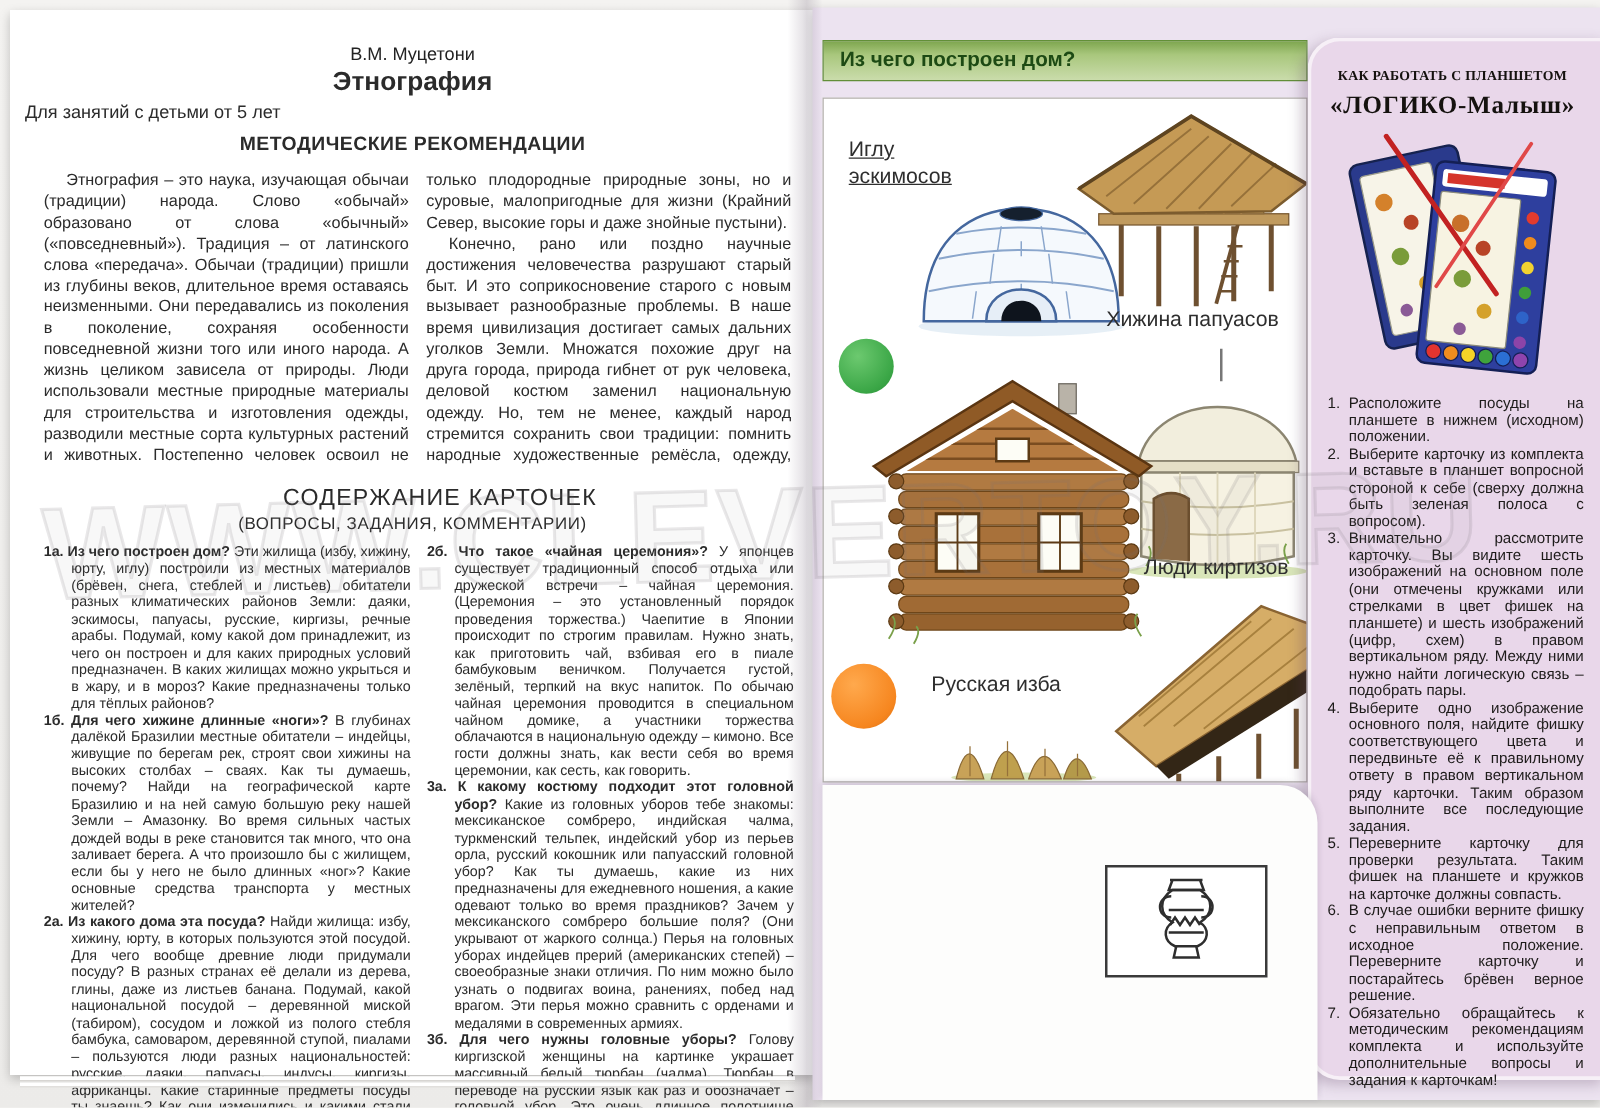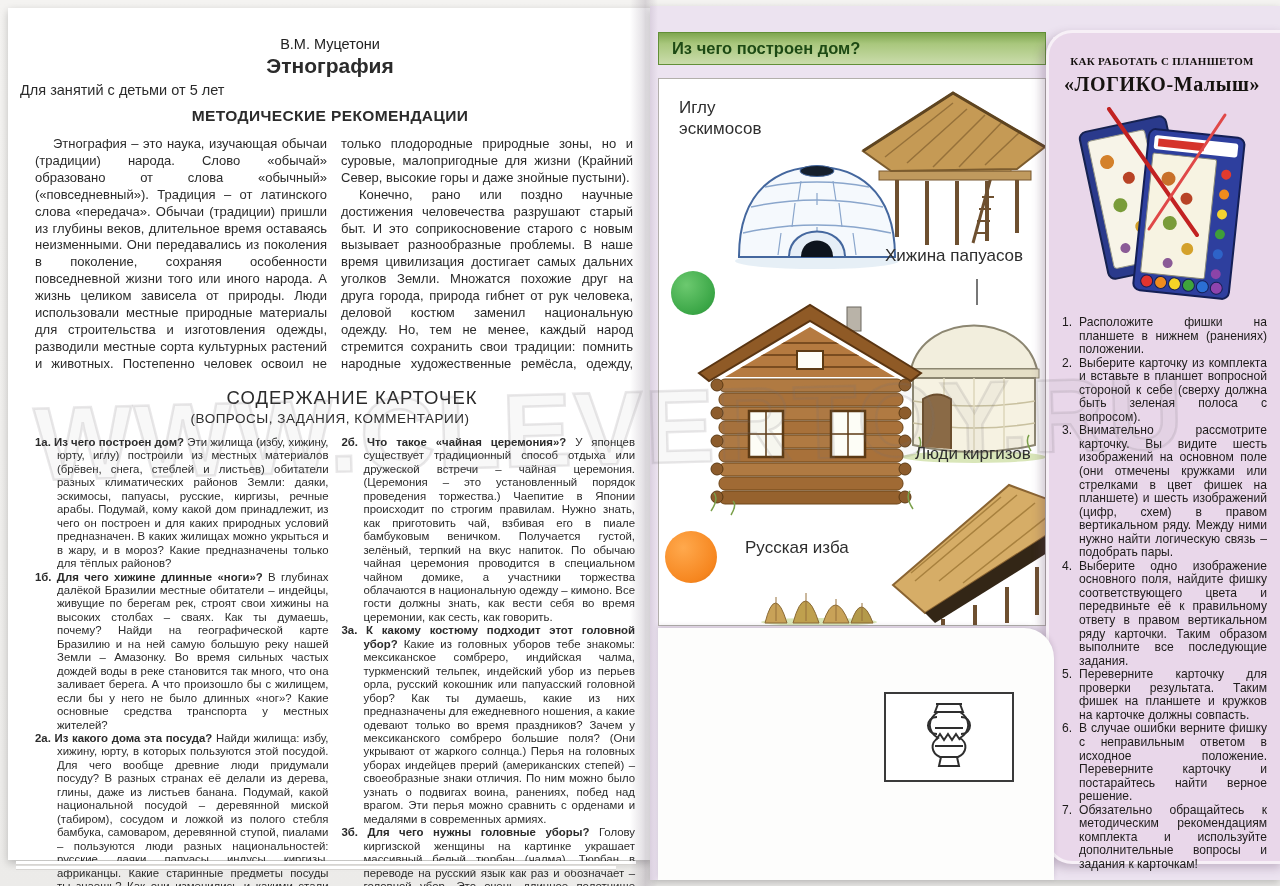--- a/index.html
+++ b/index.html
@@ -93,21 +93,21 @@
   <div class="edge1"></div>
   <div class="edge2"></div>
 
   <div class="page-right">
 
     <div class="banner">
       <span>Из чего построен дом?</span>
     </div>
 
     <div class="card">
-      <div class="lbl" style="left:20px;top:18px;">Иглу
+      <div class="lbl" style="left:20px;top:30px;text-decoration:underline;">Иглу
 эскимосов</div>
 
       <svg class="ill" style="left:72px;top:64px;" width="172" height="130" viewBox="0 0 172 130">
         <ellipse cx="86" cy="118" rx="82" ry="8" fill="#dce8f2" opacity="0.7"></ellipse>
         <path d="M8,114 C8,44 50,24 86,24 C122,24 164,44 164,114 Z" fill="#f5f9fd" stroke="#44679e" stroke-width="2"></path>
         <ellipse cx="86" cy="28" rx="17" ry="5.5" fill="#15202e" stroke="#44679e"></ellipse>
         <path d="M12,90 Q86,74 160,90 M20,64 Q86,50 152,64 M34,44 Q86,34 138,44" fill="none" stroke="#8aa6cc" stroke-width="1.5"></path>
         <path d="M50,90 l-3,22 M86,84 l0,28 M122,90 l3,22 M64,60 l-3,24 M108,60 l3,24 M86,50 l0,12 M70,38 l-3,20 M102,38 l3,20" fill="none" stroke="#8aa6cc" stroke-width="1.2"></path>
         <path d="M58,114 C58,80 114,80 114,114 Z" fill="#e6eef7" stroke="#44679e" stroke-width="2"></path>
         <path d="M70,114 C70,92 102,92 102,114 Z" fill="#0e141d"></path>
@@ -263,41 +263,41 @@
               <circle cx="83" cy="152" r="6" fill="#8e44ad"></circle>
           </g>
         </g>
         <line x1="34" y1="2" x2="122" y2="128" stroke="#c22222" stroke-width="4" stroke-linecap="round"></line>
         <line x1="150" y1="8" x2="74" y2="122" stroke="#e04848" stroke-width="3" stroke-linecap="round"></line>
       </svg>
 
       <div class="plist">
           <div class="ins">
             <span class="inum">1.</span>
-            <span class="itext">Расположите фишки на планшете в нижнем (ранениях) положении.</span>
+            <span class="itext">Расположите посуды на планшете в нижнем (исходном) положении.</span>
           </div>
           <div class="ins">
             <span class="inum">2.</span>
             <span class="itext">Выберите карточку из комплекта и вставьте в планшет вопросной стороной к себе (сверху должна быть зеленая полоса с вопросом).</span>
           </div>
           <div class="ins">
             <span class="inum">3.</span>
             <span class="itext">Внимательно рассмотрите карточку. Вы видите шесть изображений на основном поле (они отмечены кружками или стрелками в цвет фишек на планшете) и шесть изображений (цифр, схем) в правом вертикальном ряду. Между ними нужно найти логическую связь – подобрать пары.</span>
           </div>
           <div class="ins">
             <span class="inum">4.</span>
             <span class="itext">Выберите одно изображение основного поля, найдите фишку соответствующего цвета и передвиньте её к правильному ответу в правом вертикальном ряду карточки. Таким образом выполните все последующие задания.</span>
           </div>
           <div class="ins">
             <span class="inum">5.</span>
             <span class="itext">Переверните карточку для проверки результата. Таким фишек на планшете и кружков на карточке должны совпасть.</span>
           </div>
           <div class="ins">
             <span class="inum">6.</span>
-            <span class="itext">В случае ошибки верните фишку с неправильным ответом в исходное положение. Переверните карточку и постарайтесь найти верное решение.</span>
+            <span class="itext">В случае ошибки верните фишку с неправильным ответом в исходное положение. Переверните карточку и постарайтесь брёвен верное решение.</span>
           </div>
           <div class="ins">
             <span class="inum">7.</span>
             <span class="itext">Обязательно обращайтесь к методическим рекомендациям комплекта и используйте дополнительные вопросы и задания к карточкам!</span>
           </div>
         </div>
     </div>
 
     <div class="card-back">
       <div class="vasebox">

